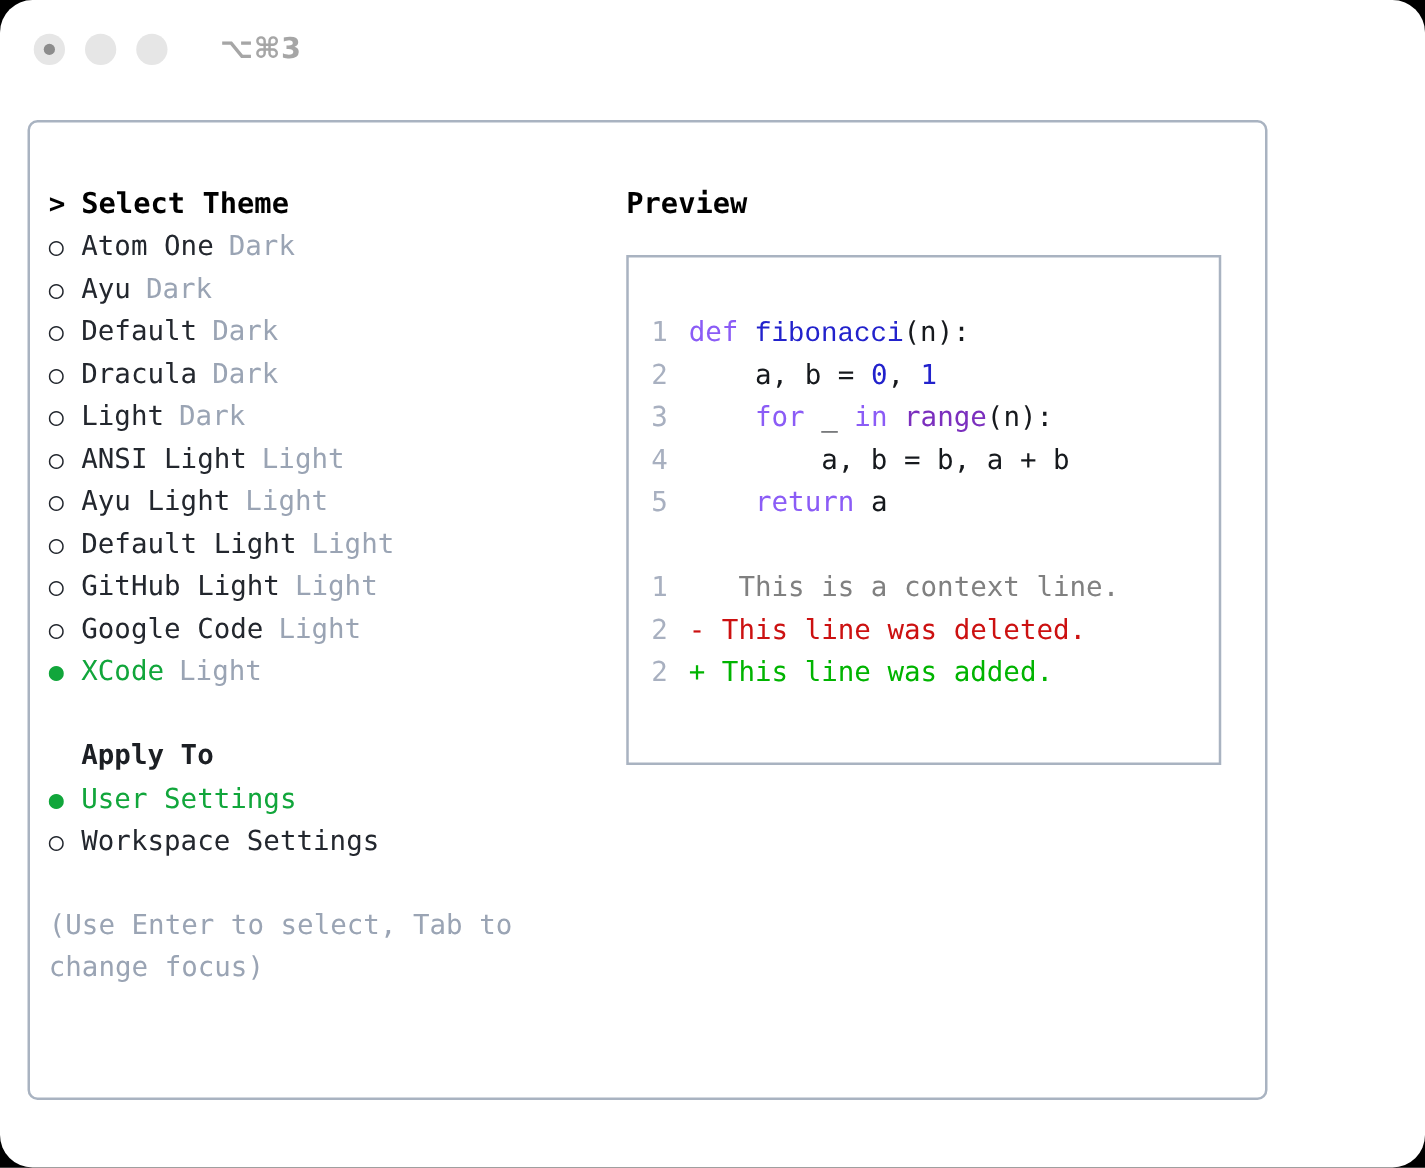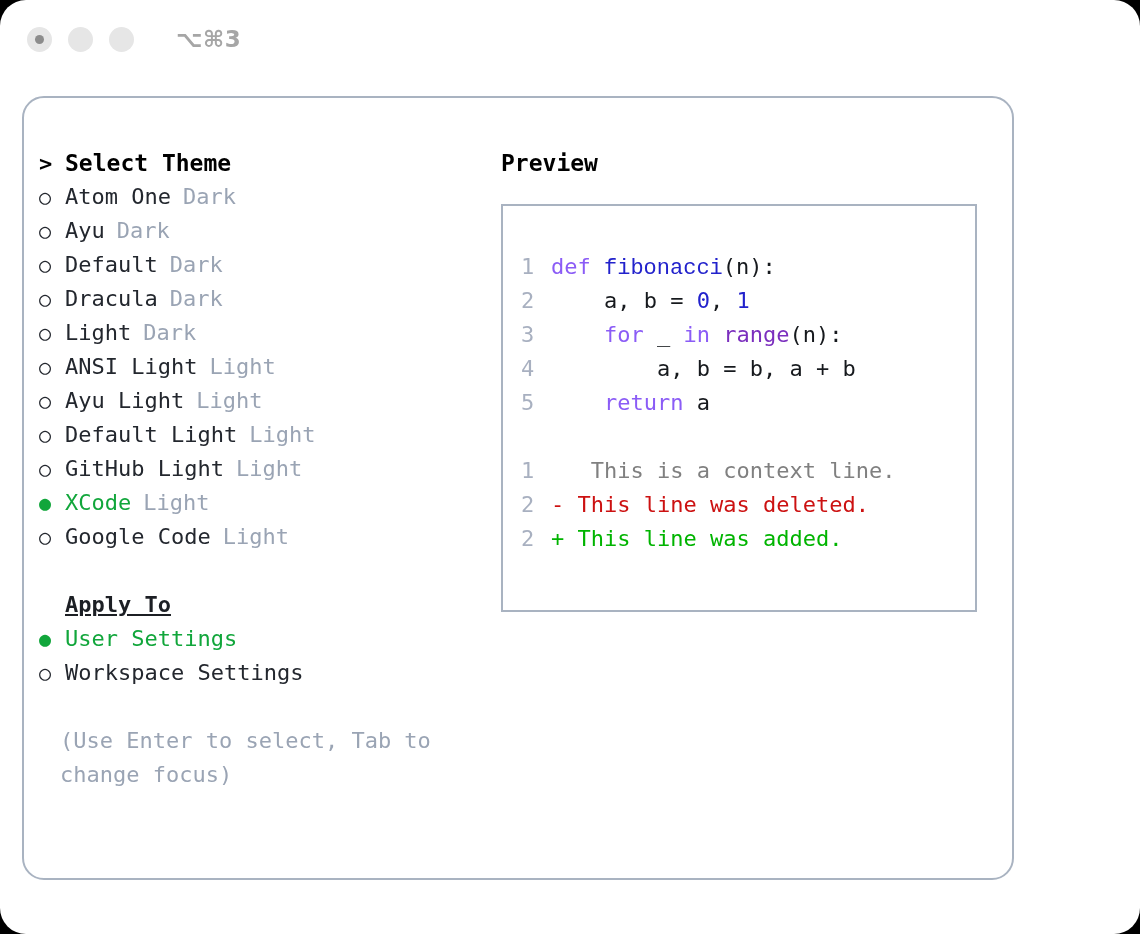--- a/index.html
+++ b/index.html
@@ -65,21 +65,21 @@
   }
 
   
   .content-panel {
     position: absolute;
     left: 22px;
     top: 96px;
     width: 992px;
     height: 784px;
     border: 2px solid #a9b3c1;
-    border-radius: 22px;
+    border-radius: 8px;
     box-sizing: border-box;
     background: #ffffff;
   }
 
   
   .left-col {
     position: absolute;
     left: 15px;
     top: 48px;
     width: 440px;
@@ -117,30 +117,28 @@
 
   .section-gap { height: 34px; }
 
   .section-title {
     height: 34px;
     line-height: 34px;
     font-size: 22px;
     font-weight: bold;
     color: #1c1f24;
     padding-left: 26px;
-    text-decoration: underline;
   }
 
   .hint {
     margin-top: 34px;
     font-size: 22px;
     line-height: 34px;
     color: #9aa4b4;
     width: 400px;
-    margin-left: 21px;
   }
 
   
   .right-col {
     position: absolute;
     left: 477px;
     top: 48px;
     width: 500px;
   }
   .preview-title {
@@ -204,22 +202,22 @@
       <div id="theme-items">
           <div class="list-row"><span class="mark">○</span><span class="row-label">Atom One</span><span class="row-variant">Dark</span></div>
           <div class="list-row"><span class="mark">○</span><span class="row-label">Ayu</span><span class="row-variant">Dark</span></div>
           <div class="list-row"><span class="mark">○</span><span class="row-label">Default</span><span class="row-variant">Dark</span></div>
           <div class="list-row"><span class="mark">○</span><span class="row-label">Dracula</span><span class="row-variant">Dark</span></div>
           <div class="list-row"><span class="mark">○</span><span class="row-label">Light</span><span class="row-variant">Dark</span></div>
           <div class="list-row"><span class="mark">○</span><span class="row-label">ANSI Light</span><span class="row-variant">Light</span></div>
           <div class="list-row"><span class="mark">○</span><span class="row-label">Ayu Light</span><span class="row-variant">Light</span></div>
           <div class="list-row"><span class="mark">○</span><span class="row-label">Default Light</span><span class="row-variant">Light</span></div>
           <div class="list-row"><span class="mark">○</span><span class="row-label">GitHub Light</span><span class="row-variant">Light</span></div>
+          <div class="list-row"><span class="mark">○</span><span class="row-label">Google Code</span><span class="row-variant">Light</span></div>
           <div class="list-row row-selected"><span class="mark">●</span><span class="row-label">XCode</span><span class="row-variant">Light</span></div>
-          <div class="list-row"><span class="mark">○</span><span class="row-label">Google Code</span><span class="row-variant">Light</span></div>
         </div>
 
       <div class="section-gap"></div>
 
       <div class="section-title">Apply To</div>
 
       <div id="apply-items">
           <div class="list-row row-selected"><span class="mark">●</span><span class="row-label">User Settings</span></div>
           <div class="list-row"><span class="mark">○</span><span class="row-label">Workspace Settings</span></div>
         </div>

